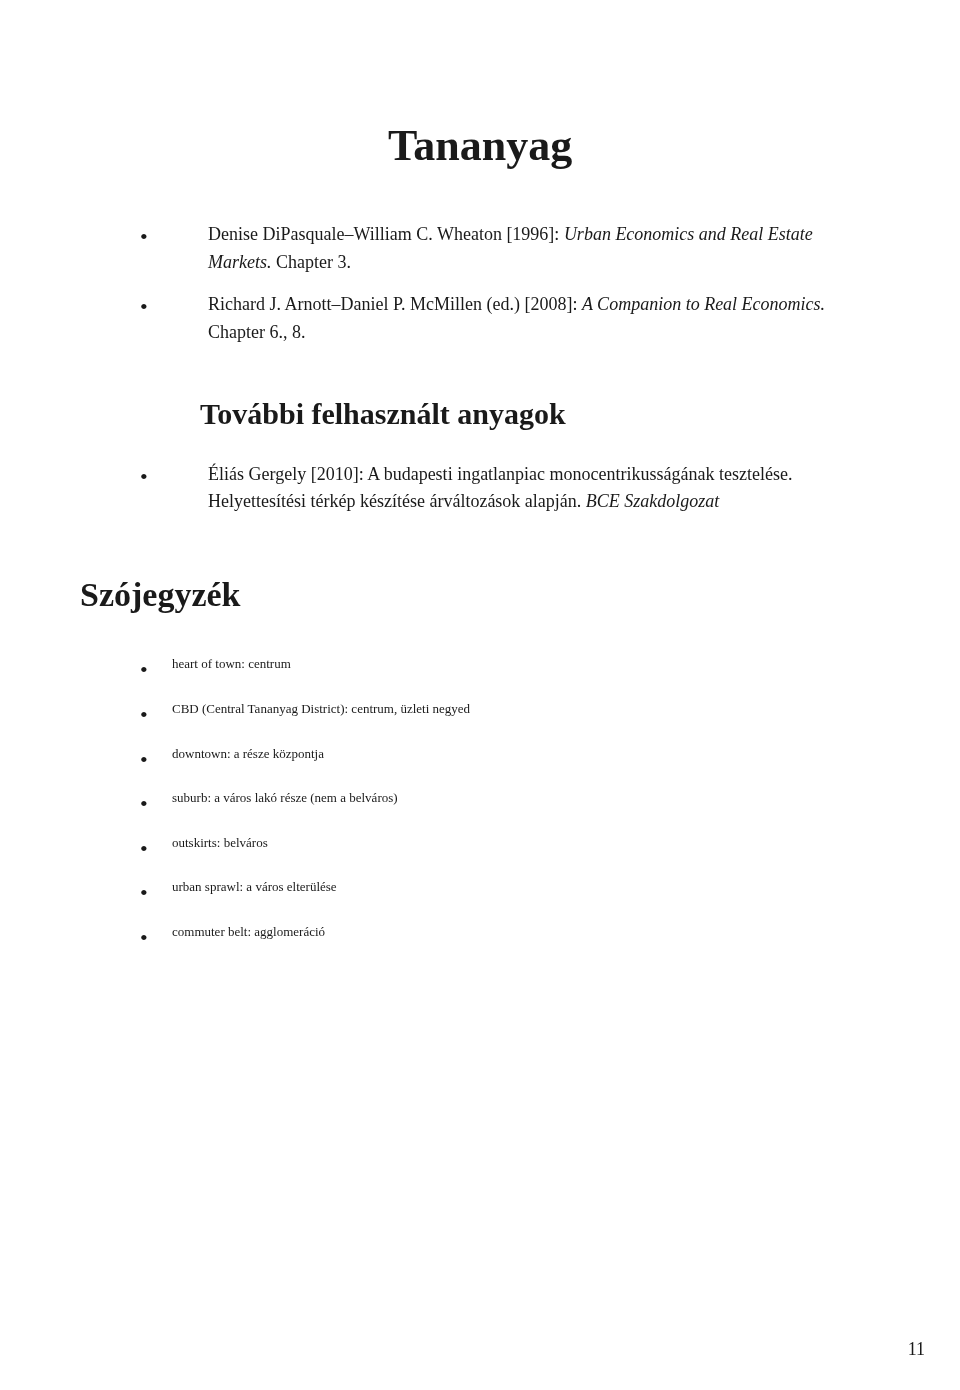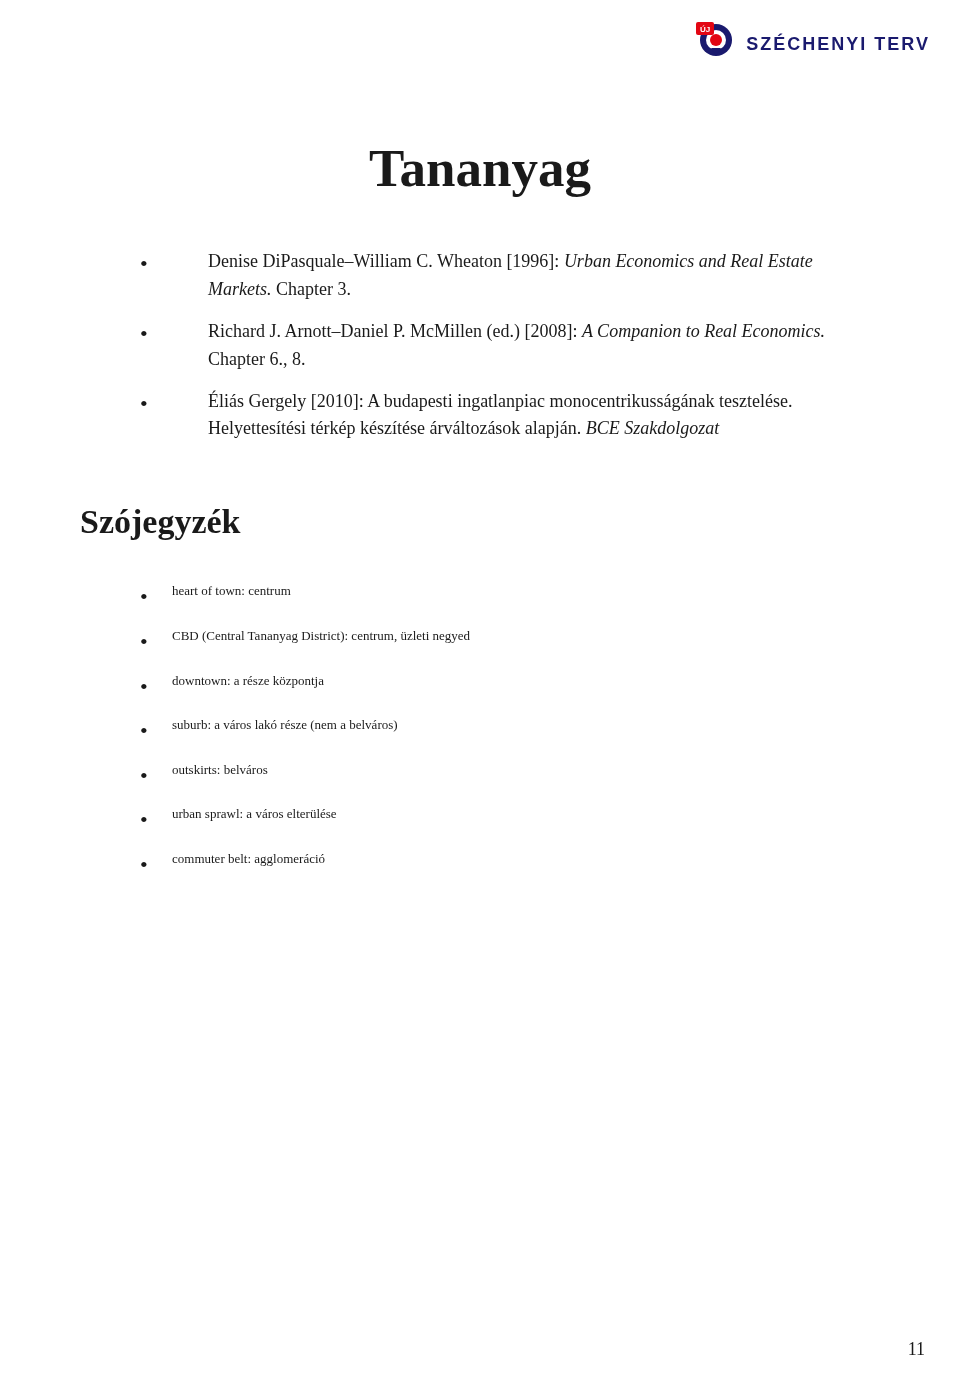--- a/index.html
+++ b/index.html
@@ -45,23 +45,23 @@
       font-weight: bold;
       font-size: 18px;
       color: #1a1a6e;
       letter-spacing: 2px;
       line-height: 1.2;
     }
 
     
     .main-title {
       text-align: center;
-      font-size: 53px;
-      font-weight: bold;
-      margin-top: 78px;
+      font-size: 44px;
+      font-weight: bold;
+      margin-top: 60px;
       margin-bottom: 50px;
       font-family: 'Times New Roman', Times, serif;
       color: #1a1a1a;
     }
 
     .bullet-section {
       margin-left: 60px;
       margin-bottom: 12px;
     }
 
@@ -126,38 +126,20 @@
     .glossary-item {
       font-size: 13px;
       line-height: 1.55;
     }
   </style>
 </head>
 <body>
 
 <div class="page">
 
-  <div class="logo-area">
-    <div class="logo-icon">
-      <svg width="44" height="50" viewBox="0 0 44 50" xmlns="http://www.w3.org/2000/svg">
-
-        <ellipse cx="22" cy="20" rx="16" ry="16" fill="#1a1a6e"></ellipse>
-        <ellipse cx="22" cy="20" rx="10" ry="10" fill="#ffffff"></ellipse>
-        <ellipse cx="22" cy="20" rx="6" ry="6" fill="#e30613"></ellipse>
-
-        <polygon points="22,36 17,28 27,28" fill="#1a1a6e"></polygon>
-
-        <rect x="2" y="2" width="18" height="13" rx="2" fill="#e30613"></rect>
-        <text x="11" y="12" text-anchor="middle" font-family="Arial" font-weight="bold" font-size="8" fill="white">ÚJ</text>
-      </svg>
-    </div>
-    <div class="logo-text">
-      <div>SZÉCHENYI TERV</div>
-    </div>
-  </div>
 
   <h1 class="main-title">Tananyag</h1>
 
   <div class="bullet-section">
 
     <div class="bullet-item">
       <span class="bullet-dot">•</span>
       <span class="bullet-text ref-item">
         Denise DiPasquale–William C. Wheaton [1996]: <span class="italic-text">Urban Economics and Real Estate Markets.</span> Chapter 3.
       </span>
@@ -165,20 +147,21 @@
 
     <div class="bullet-item">
       <span class="bullet-dot">•</span>
       <span class="bullet-text ref-item">
         Richard J. Arnott–Daniel P. McMillen (ed.) [2008]: <span class="italic-text">A Companion to Real Economics.</span> Chapter 6., 8.
       </span>
     </div>
 
   </div>
 
+  <div class="section-title">További felhasznált anyagok</div>
 
   <div class="bullet-section">
 
     <div class="bullet-item">
       <span class="bullet-dot">•</span>
       <span class="bullet-text ref-item">
         Éliás Gergely [2010]: A budapesti ingatlanpiac monocentrikusságának tesztelése. Helyettesítési térkép készítése árváltozások alapján. <span class="italic-text">BCE Szakdolgozat</span>
       </span>
     </div>
 

